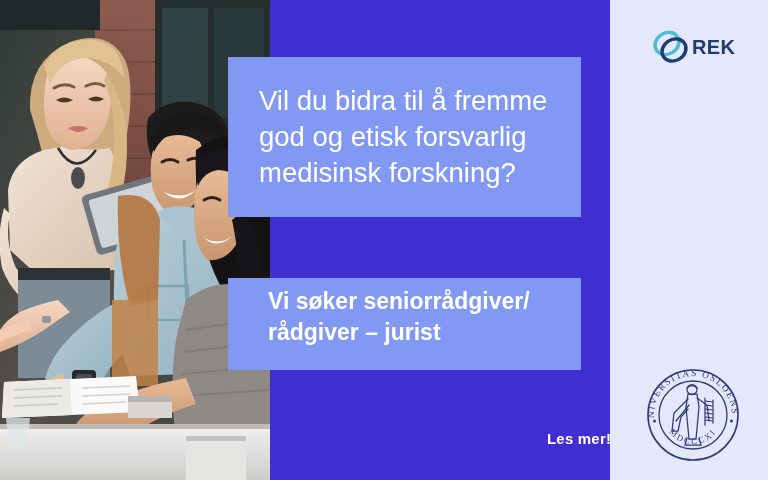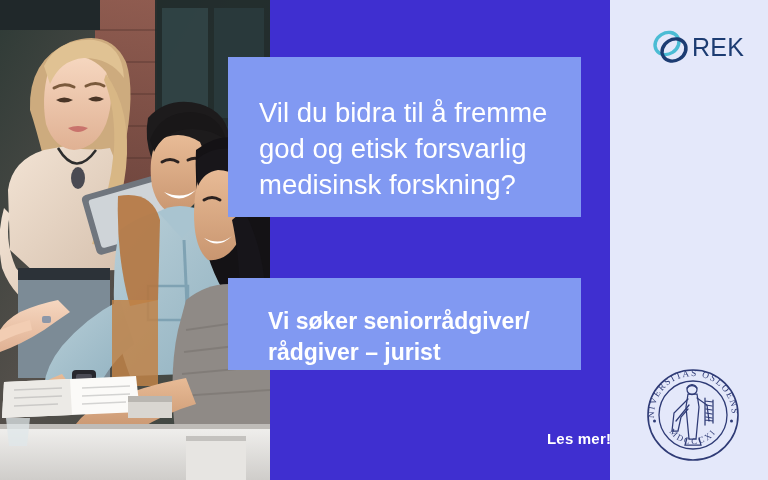--- a/index.html
+++ b/index.html
@@ -52,41 +52,41 @@
 
   
   .headline-box {
     position: absolute;
     left: 228px;
     top: 57px;
     width: 353px;
     height: 160px;
     background: #8199f2;
     box-sizing: border-box;
-    padding: 38px 0 0 31px;
+    padding: 26px 0 0 31px;
   }
   .headline-text {
     color: #ffffff;
     font-size: 27.5px;
     line-height: 36px;
     font-weight: 400;
     letter-spacing: 0px;
     white-space: pre-line;
   }
 
   
   .job-box {
     position: absolute;
     left: 228px;
     top: 278px;
     width: 353px;
     height: 92px;
     background: #8199f2;
     box-sizing: border-box;
-    padding: 28px 0 0 40px;
+    padding: 8px 0 0 40px;
   }
   .job-text {
     color: #ffffff;
     font-size: 23px;
     line-height: 31px;
     font-weight: 700;
     white-space: pre-line;
   }
 
   
@@ -107,22 +107,22 @@
     left: 650px;
     top: 26px;
     width: 90px;
     height: 42px;
     display: flex;
     align-items: center;
   }
   .rek-mark { width: 44px; height: 40px; flex: none; }
   .rek-word {
     color: #1c3c72;
-    font-size: 25px;
-    font-weight: 400;
+    font-size: 20px;
+    font-weight: 700;
     letter-spacing: 0.3px;
     margin-left: -2px;
   }
 
   
   .uio-seal {
     position: absolute;
     left: 643px;
     top: 365px;
     width: 100px;

